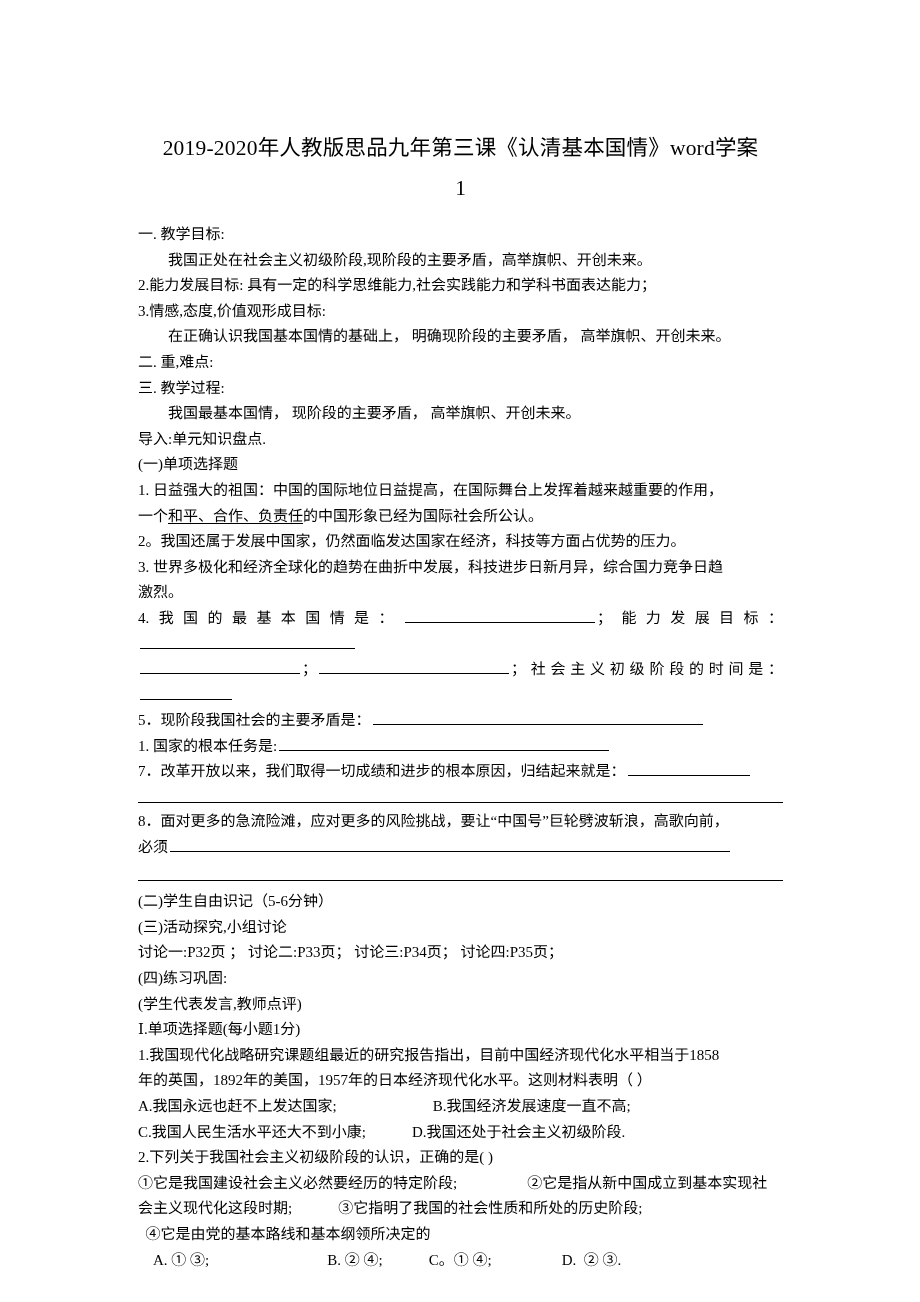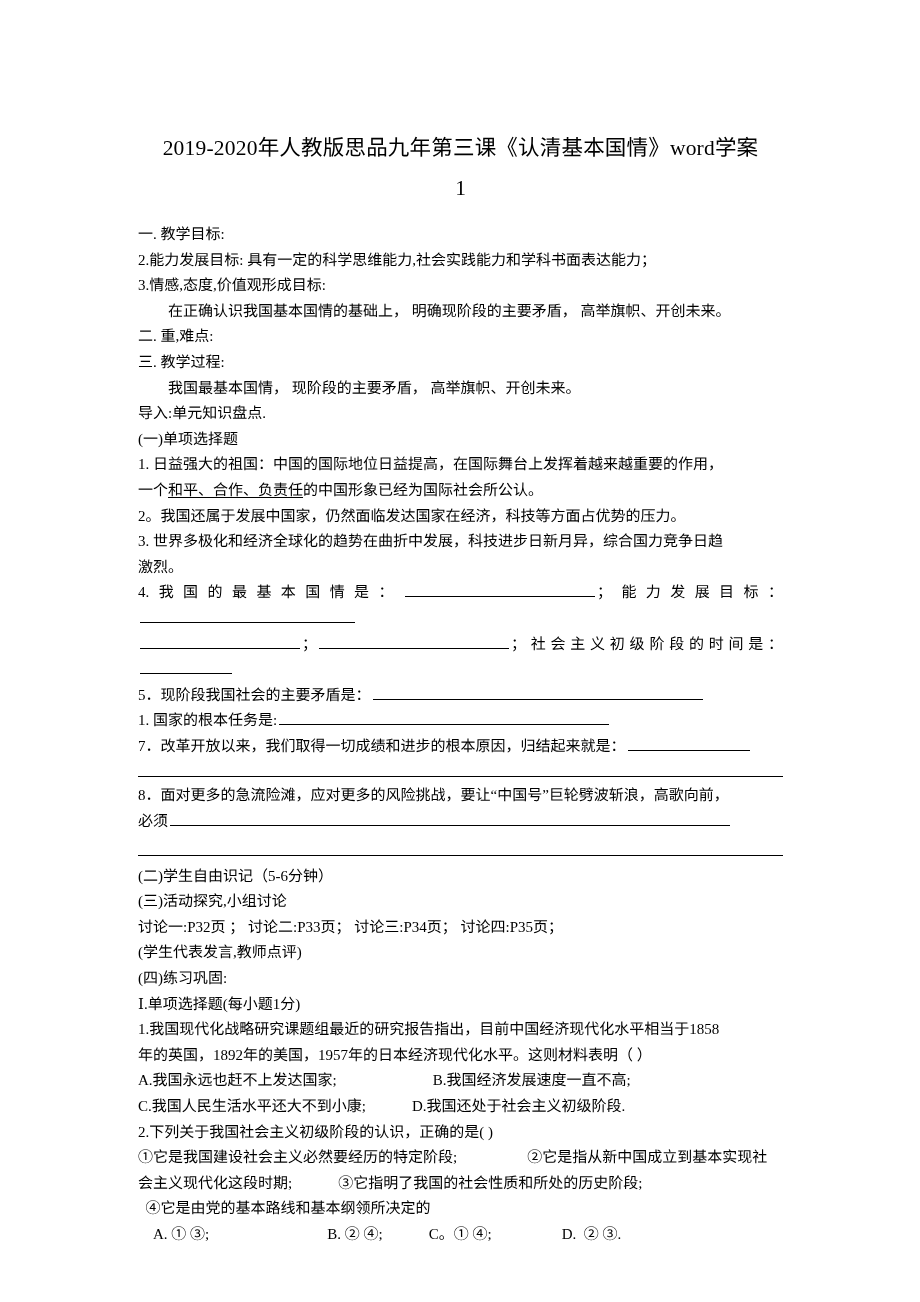--- a/index.html
+++ b/index.html
@@ -115,20 +115,21 @@
 
 <div class="page">
   <div class="content">
 
     <div class="doc-title">2019-2020年人教版思品九年第三课《认清基本国情》word学案</div>
     <div class="doc-title-line2">1</div>
 
     <div class="body-block">
 
       <div class="line">一. 教学目标:</div>
+      <div class="line indent">我国正处在社会主义初级阶段,现阶段的主要矛盾，高举旗帜、开创未来。</div>
       <div class="line">2.能力发展目标:        具有一定的科学思维能力,社会实践能力和学科书面表达能力；</div>
       <div class="line">3.情感,态度,价值观形成目标:</div>
       <div class="line indent">在正确认识我国基本国情的基础上， 明确现阶段的主要矛盾， 高举旗帜、开创未来。</div>
 
       <div class="line">二. 重,难点:</div>
       <div class="line">三. 教学过程:</div>
 
       <div class="line indent">我国最基本国情， 现阶段的主要矛盾， 高举旗帜、开创未来。</div>
       <div class="line">导入:单元知识盘点.</div>
       <div class="line">(一)单项选择题</div>
@@ -151,22 +152,22 @@
       <div class="line"><span>7．改革开放以来，我们取得一切成绩和进步的根本原因，归结起来就是：</span><span class="blank b-q7"></span></div>
       <span class="rule-full"></span>
 
       <div class="line">8．面对更多的急流险滩，应对更多的风险挑战，要让“中国号”巨轮劈波斩浪，高歌向前，</div>
       <div class="line"><span>必须</span><span class="blank b-q8"></span></div>
       <span class="rule-gap"></span>
 
       <div class="line">(二)学生自由识记（5-6分钟）</div>
       <div class="line">(三)活动探究,小组讨论</div>
       <div class="line">讨论一:P32页 ；  讨论二:P33页；  讨论三:P34页；  讨论四:P35页；</div>
+      <div class="line">(四)练习巩固:</div>
       <div class="line">(学生代表发言,教师点评)</div>
-      <div class="line">(四)练习巩固:</div>
 
       <div class="line">Ⅰ.单项选择题(每小题1分)</div>
       <div class="line">1.我国现代化战略研究课题组最近的研究报告指出，目前中国经济现代化水平相当于1858</div>
       <div class="line">年的英国，1892年的美国，1957年的日本经济现代化水平。这则材料表明（   ）</div>
       <div class="line opts-row"><span>A.我国永远也赶不上发达国家;</span><span class="sp-8"></span><span>B.我国经济发展速度一直不高;</span></div>
       <div class="line opts-row"><span>C.我国人民生活水平还大不到小康;</span><span class="sp-4"></span><span>D.我国还处于社会主义初级阶段.</span></div>
 
       <div class="line">2.下列关于我国社会主义初级阶段的认识，正确的是(    )</div>
       <div class="line opts-row"><span>①它是我国建设社会主义必然要经历的特定阶段;</span><span class="sp-6"></span><span>②它是指从新中国成立到基本实现社</span></div>
       <div class="line opts-row"><span>会主义现代化这段时期;</span><span class="sp-4"></span><span>③它指明了我国的社会性质和所处的历史阶段;</span></div>

